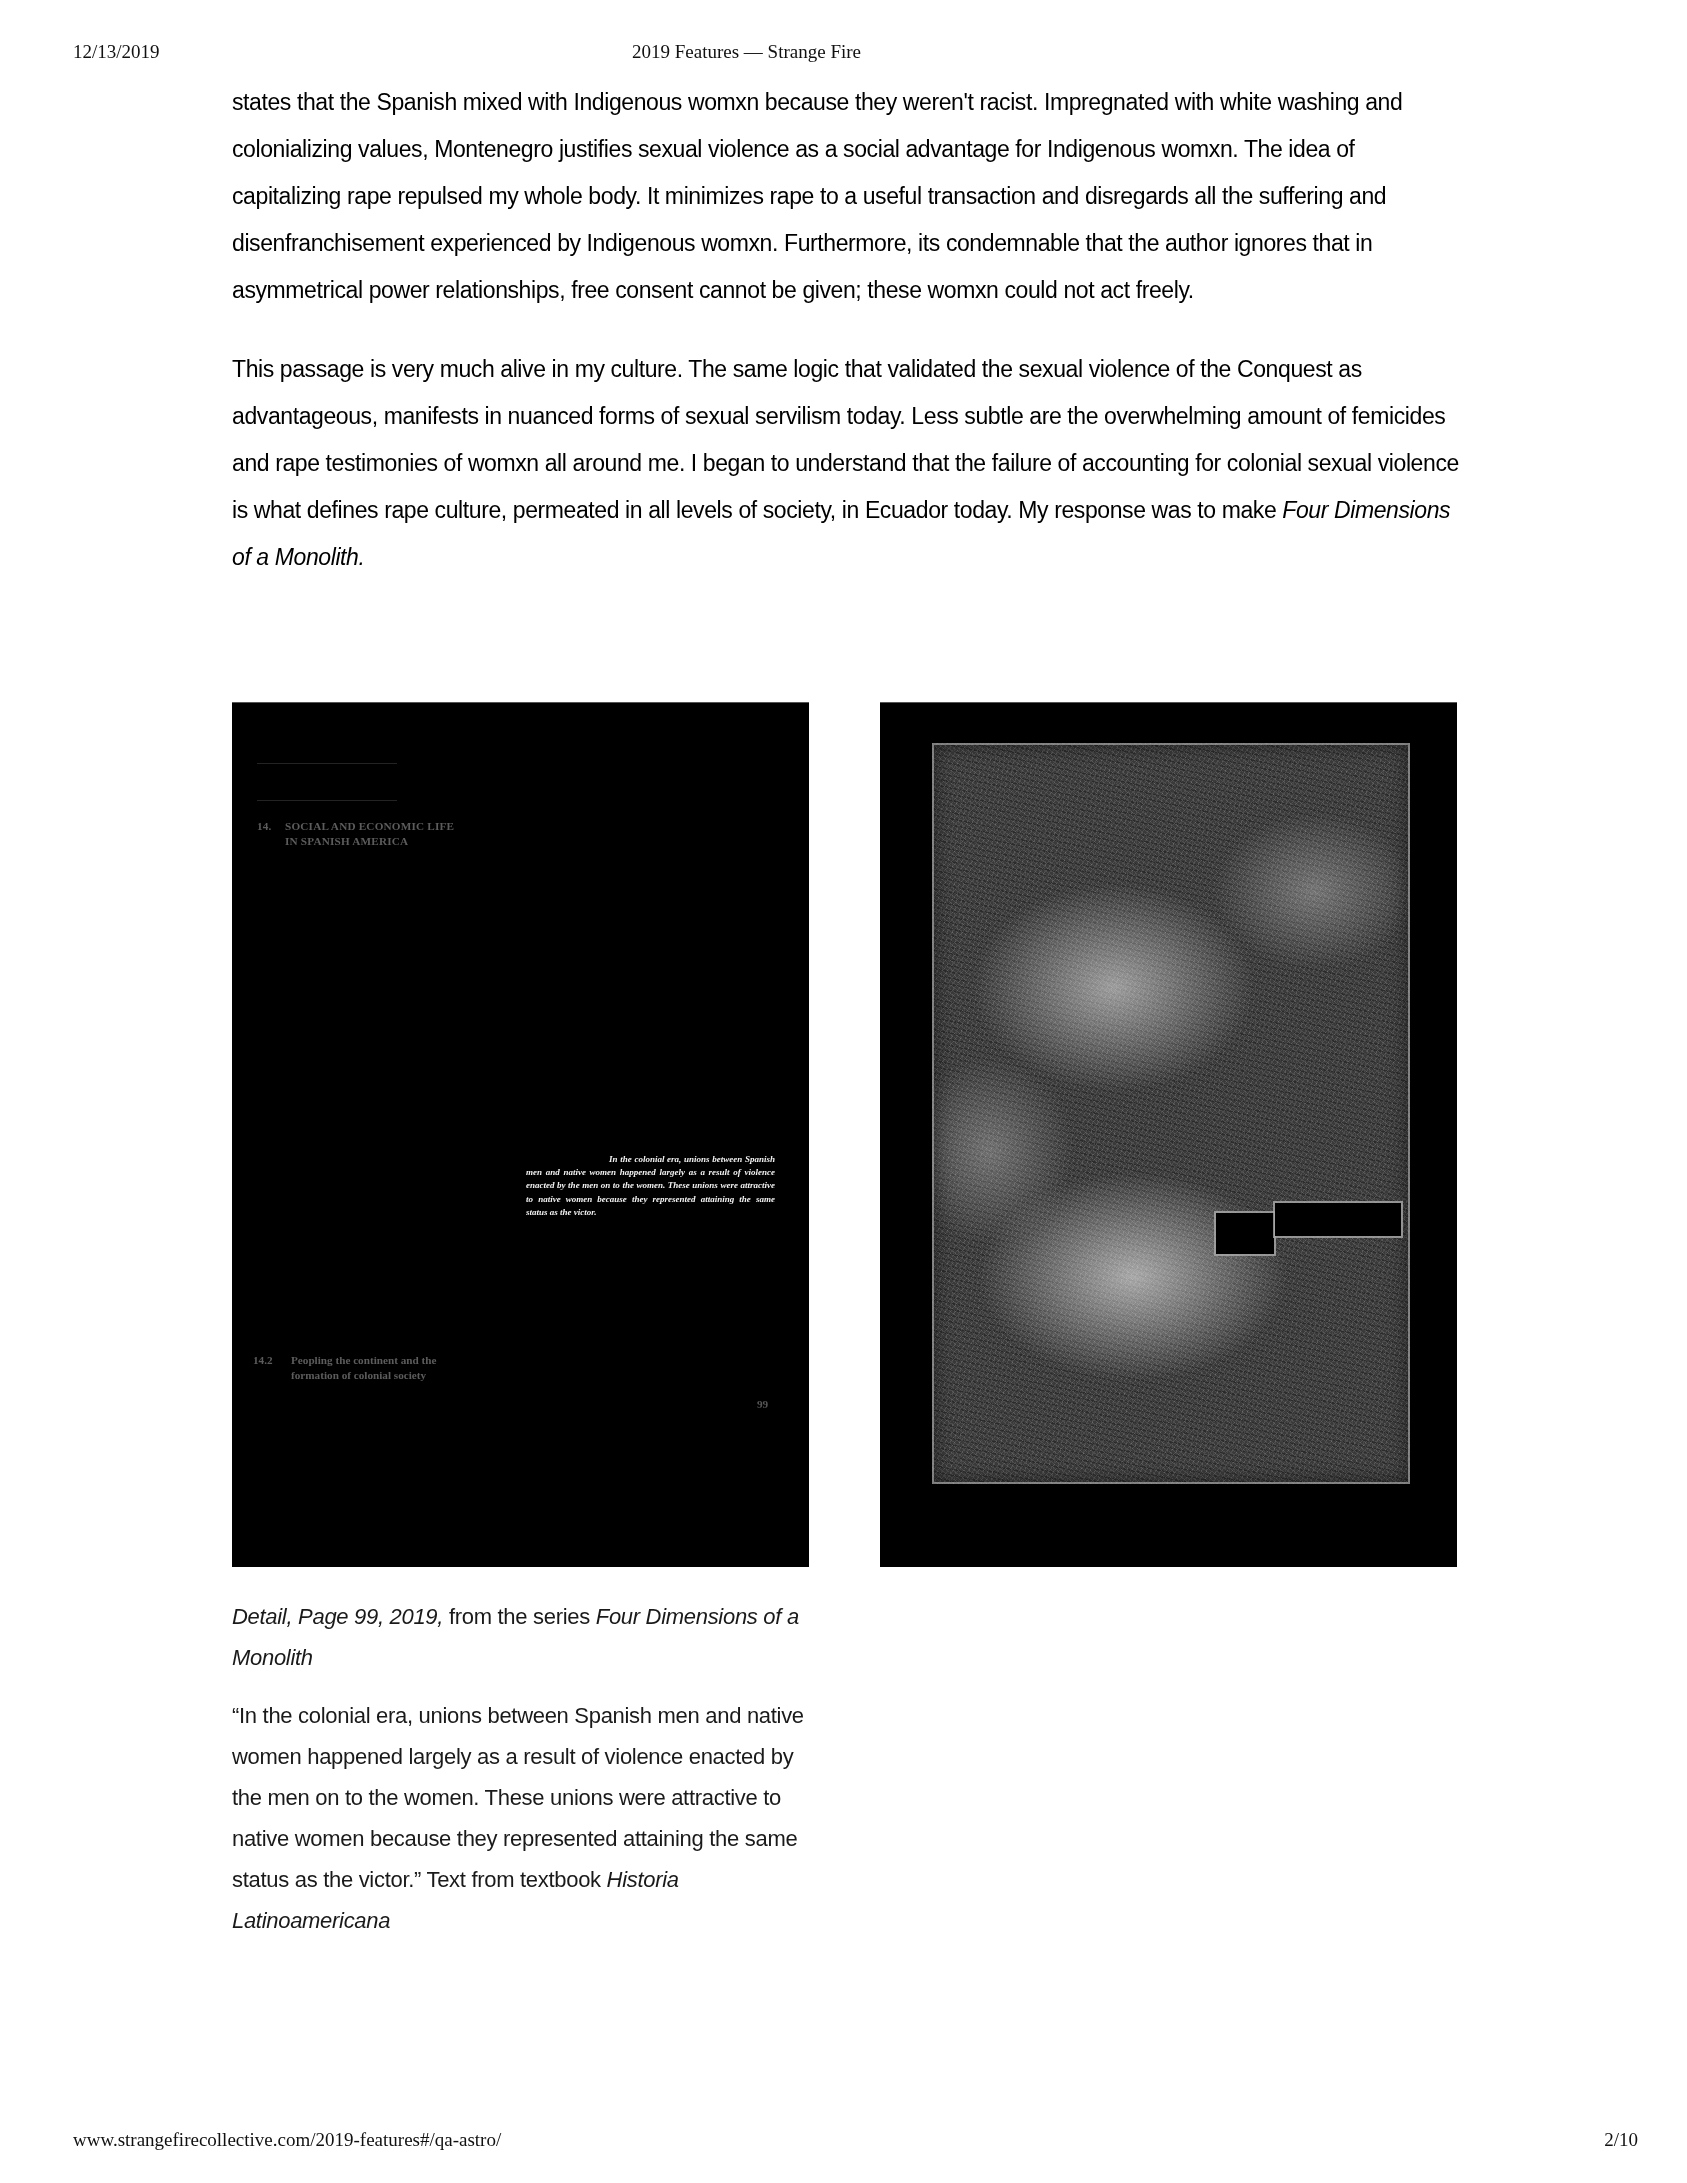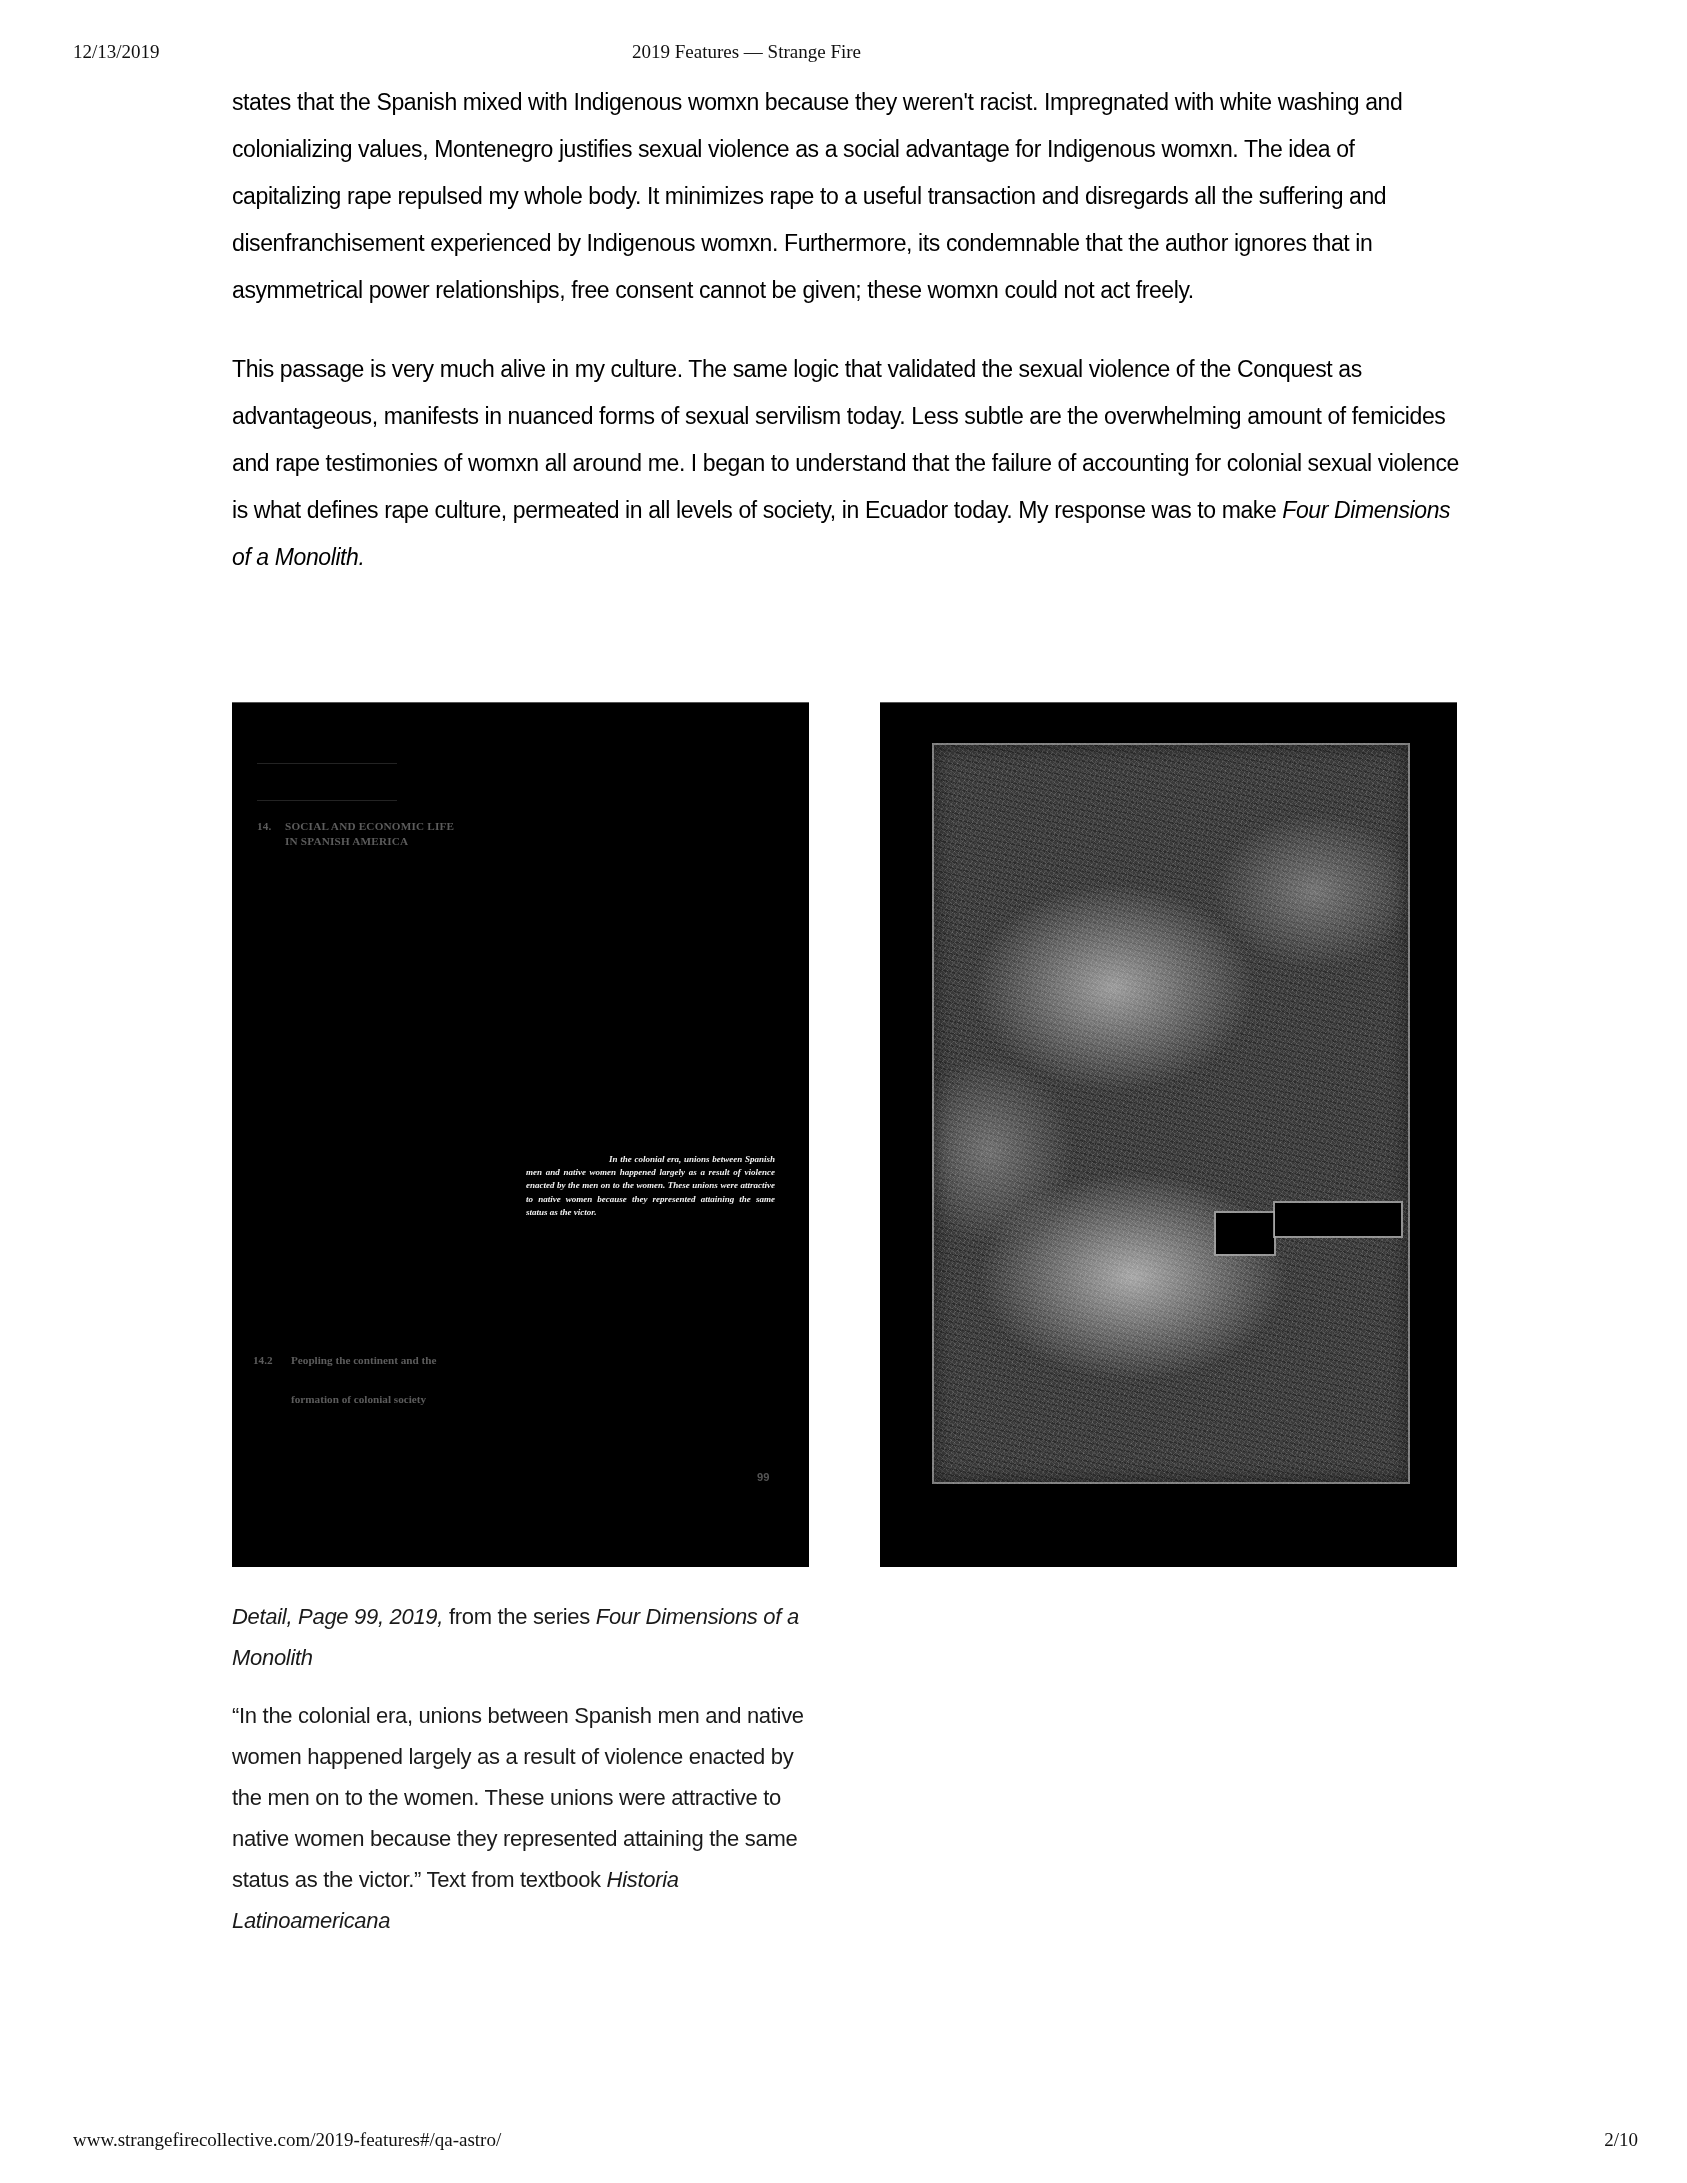--- a/index.html
+++ b/index.html
@@ -51,24 +51,24 @@
       font-family: "Liberation Serif", "DejaVu Serif", serif; font-style: italic; font-weight: bold;
       font-size: 9px; line-height: 13.2px; color: #f2f2f2; text-align: justify;
       text-indent: 83px;
     }
     .tb-sub {
       position: absolute; left: 21px; top: 650px; width: 278px;
       font-family: "Liberation Serif", "DejaVu Serif", serif; font-weight: bold;
       font-size: 11.2px; line-height: 14.6px; color: #5c5c5c;
     }
     .tb-sub .num { display: inline-block; width: 38px; }
-    .tb-sub .line2 { display: block; padding-left: 38px; margin-top: 24px; }
+    .tb-sub .line2 { display: block; padding-left: 38px; }
     .tb-pagenum {
-      position: absolute; left: 525px; top: 768px;
-      font-family: Liberation Sans, sans-serif; font-weight: bold;
+      position: absolute; left: 525px; top: 695px;
+      font-family: Liberation Serif, serif; font-weight: bold;
       font-size: 11.2px; color: #555;
     }
 
     
     .hair {
       position: absolute; left: 52px; top: 40px; width: 478px; height: 741px;
       background-color: #3a3a3a;
       background-image:
         radial-gradient(ellipse 42% 20% at 38% 33%, rgba(235,235,235,0.55), rgba(235,235,235,0) 70%),
         radial-gradient(ellipse 46% 20% at 42% 72%, rgba(240,240,240,0.60), rgba(240,240,240,0) 70%),

